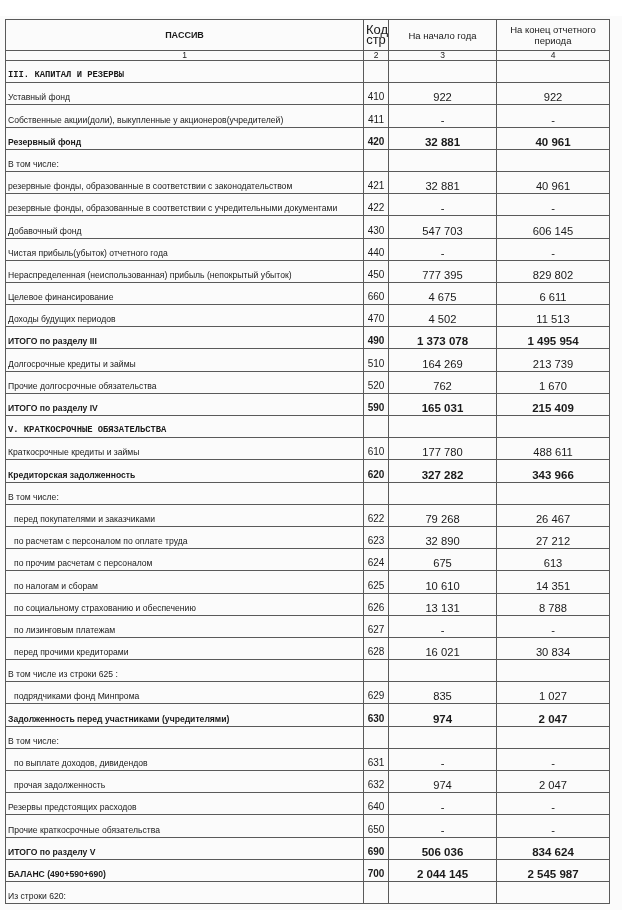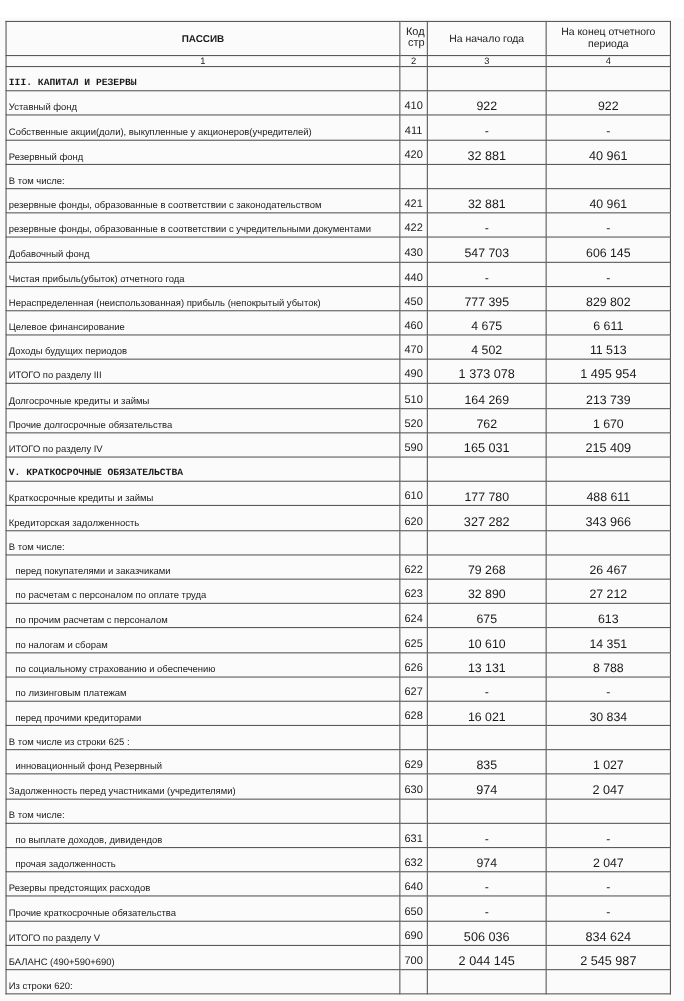--- a/index.html
+++ b/index.html
@@ -6,27 +6,27 @@
   body { width: 622px; height: 910px; overflow: hidden; position: relative; font-family: "Liberation Sans", sans-serif; color: #1a1a1a; }
   .page { position: absolute; left: 0; top: 16px; width: 622px; height: 910px; background: #fbfbfb; }
   table.bal { position: absolute; left: 5px; top: 3px; border-collapse: collapse; table-layout: fixed; width: 604px; }
   table.bal td { border: 1px solid #5a5a5a; padding: 0 2px; font-size: 8.6px; vertical-align: bottom; overflow: hidden; }
   col.c-name { width: 358px; }
   col.c-code { width: 25px; }
   col.c-v1 { width: 108px; }
   col.c-v2 { width: 113px; }
   tr.hdr td { height: 30px; text-align: center; vertical-align: middle; font-size: 9.5px; }
   tr.hdr td.h-name { font-weight: bold; font-size: 9px; }
-  tr.hdr td.h-code { font-size: 10px; line-height: 10px; text-align: right; }
+  tr.hdr td.h-code { font-size: 13px; line-height: 10px; }
   tr.num td { height: 9px; text-align: center; font-size: 8.5px; line-height: 9px; }
   tr.row td { height: 19.2px; }
   tr.row td.code { text-align: center; font-size: 10px; padding-bottom: 2px; }
   tr.row td.val { text-align: center; font-size: 11.2px; padding-bottom: 1px; }
   tr.row td.name { padding-bottom: 2px; }
-  tr.bold td.name, tr.bold td.code, tr.bold td.val { font-weight: normal; }
+  tr.bold td.name, tr.bold td.code, tr.bold td.val { font-weight: bold; }
   tr.bold td.val { font-size: 11.5px; }
   tr.section td.name { font-weight: bold; font-size: 8.8px; }
   tr.indent td.name { padding-left: 8px; }
   tr.two td.name { line-height: 10px; }
   tr.section td, tr.section td.code { border-bottom-color: #5a5a5a; font-family: Liberation Mono, monospace; }
 </style>
 </head>
 <body>
 
 <div class="page">
@@ -105,21 +105,21 @@
           <td class="val">-</td>
         </tr>
         <tr class="row">
           <td class="name">Нераспределенная (неиспользованная) прибыль (непокрытый убыток)</td>
           <td class="code">450</td>
           <td class="val">777 395</td>
           <td class="val">829 802</td>
         </tr>
         <tr class="row">
           <td class="name">Целевое финансирование</td>
-          <td class="code">460</td>
+          <td class="code">660</td>
           <td class="val">4 675</td>
           <td class="val">6 611</td>
         </tr>
         <tr class="row">
           <td class="name">Доходы будущих периодов</td>
           <td class="code">470</td>
           <td class="val">4 502</td>
           <td class="val">11 513</td>
         </tr>
         <tr class="row bold">
@@ -212,21 +212,21 @@
           <td class="val">16 021</td>
           <td class="val">30 834</td>
         </tr>
         <tr class="row">
           <td class="name">В том числе из строки 625 :</td>
           <td class="code"></td>
           <td class="val"></td>
           <td class="val"></td>
         </tr>
         <tr class="row indent">
-          <td class="name">инновационный фонд Резервный</td>
+          <td class="name">подрядчиками фонд Минпрома</td>
           <td class="code">629</td>
           <td class="val">835</td>
           <td class="val">1 027</td>
         </tr>
         <tr class="row bold">
           <td class="name">Задолженность перед участниками (учредителями)</td>
           <td class="code">630</td>
           <td class="val">974</td>
           <td class="val">2 047</td>
         </tr>

